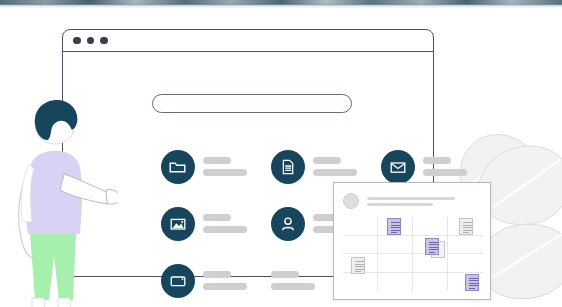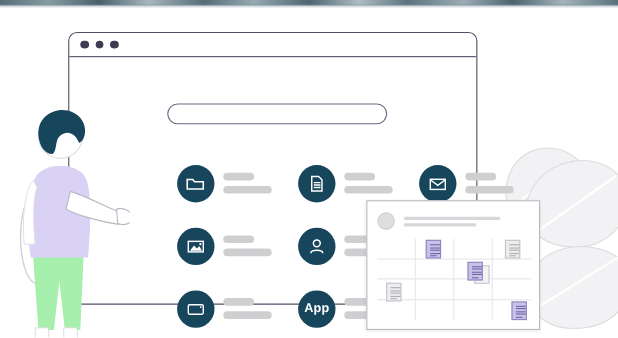--- a/index.html
+++ b/index.html
@@ -212,23 +212,20 @@
             <circle cx="14.5" cy="8.2" r=".85" fill="#fff" stroke="none"></circle>
           </svg>
         </div>
         <div class="lines">
           <span class="ln s"></span>
           <span class="ln l"></span>
         </div>
       </div>
 
       <div class="cell">
-        <div class="circ">
-          <span class="app-label">App</span>
-        </div>
         <div class="lines">
           <span class="ln s"></span>
           <span class="ln l"></span>
         </div>
       </div>
 
       <div class="cell"></div>
     </div>
   </div>
 

